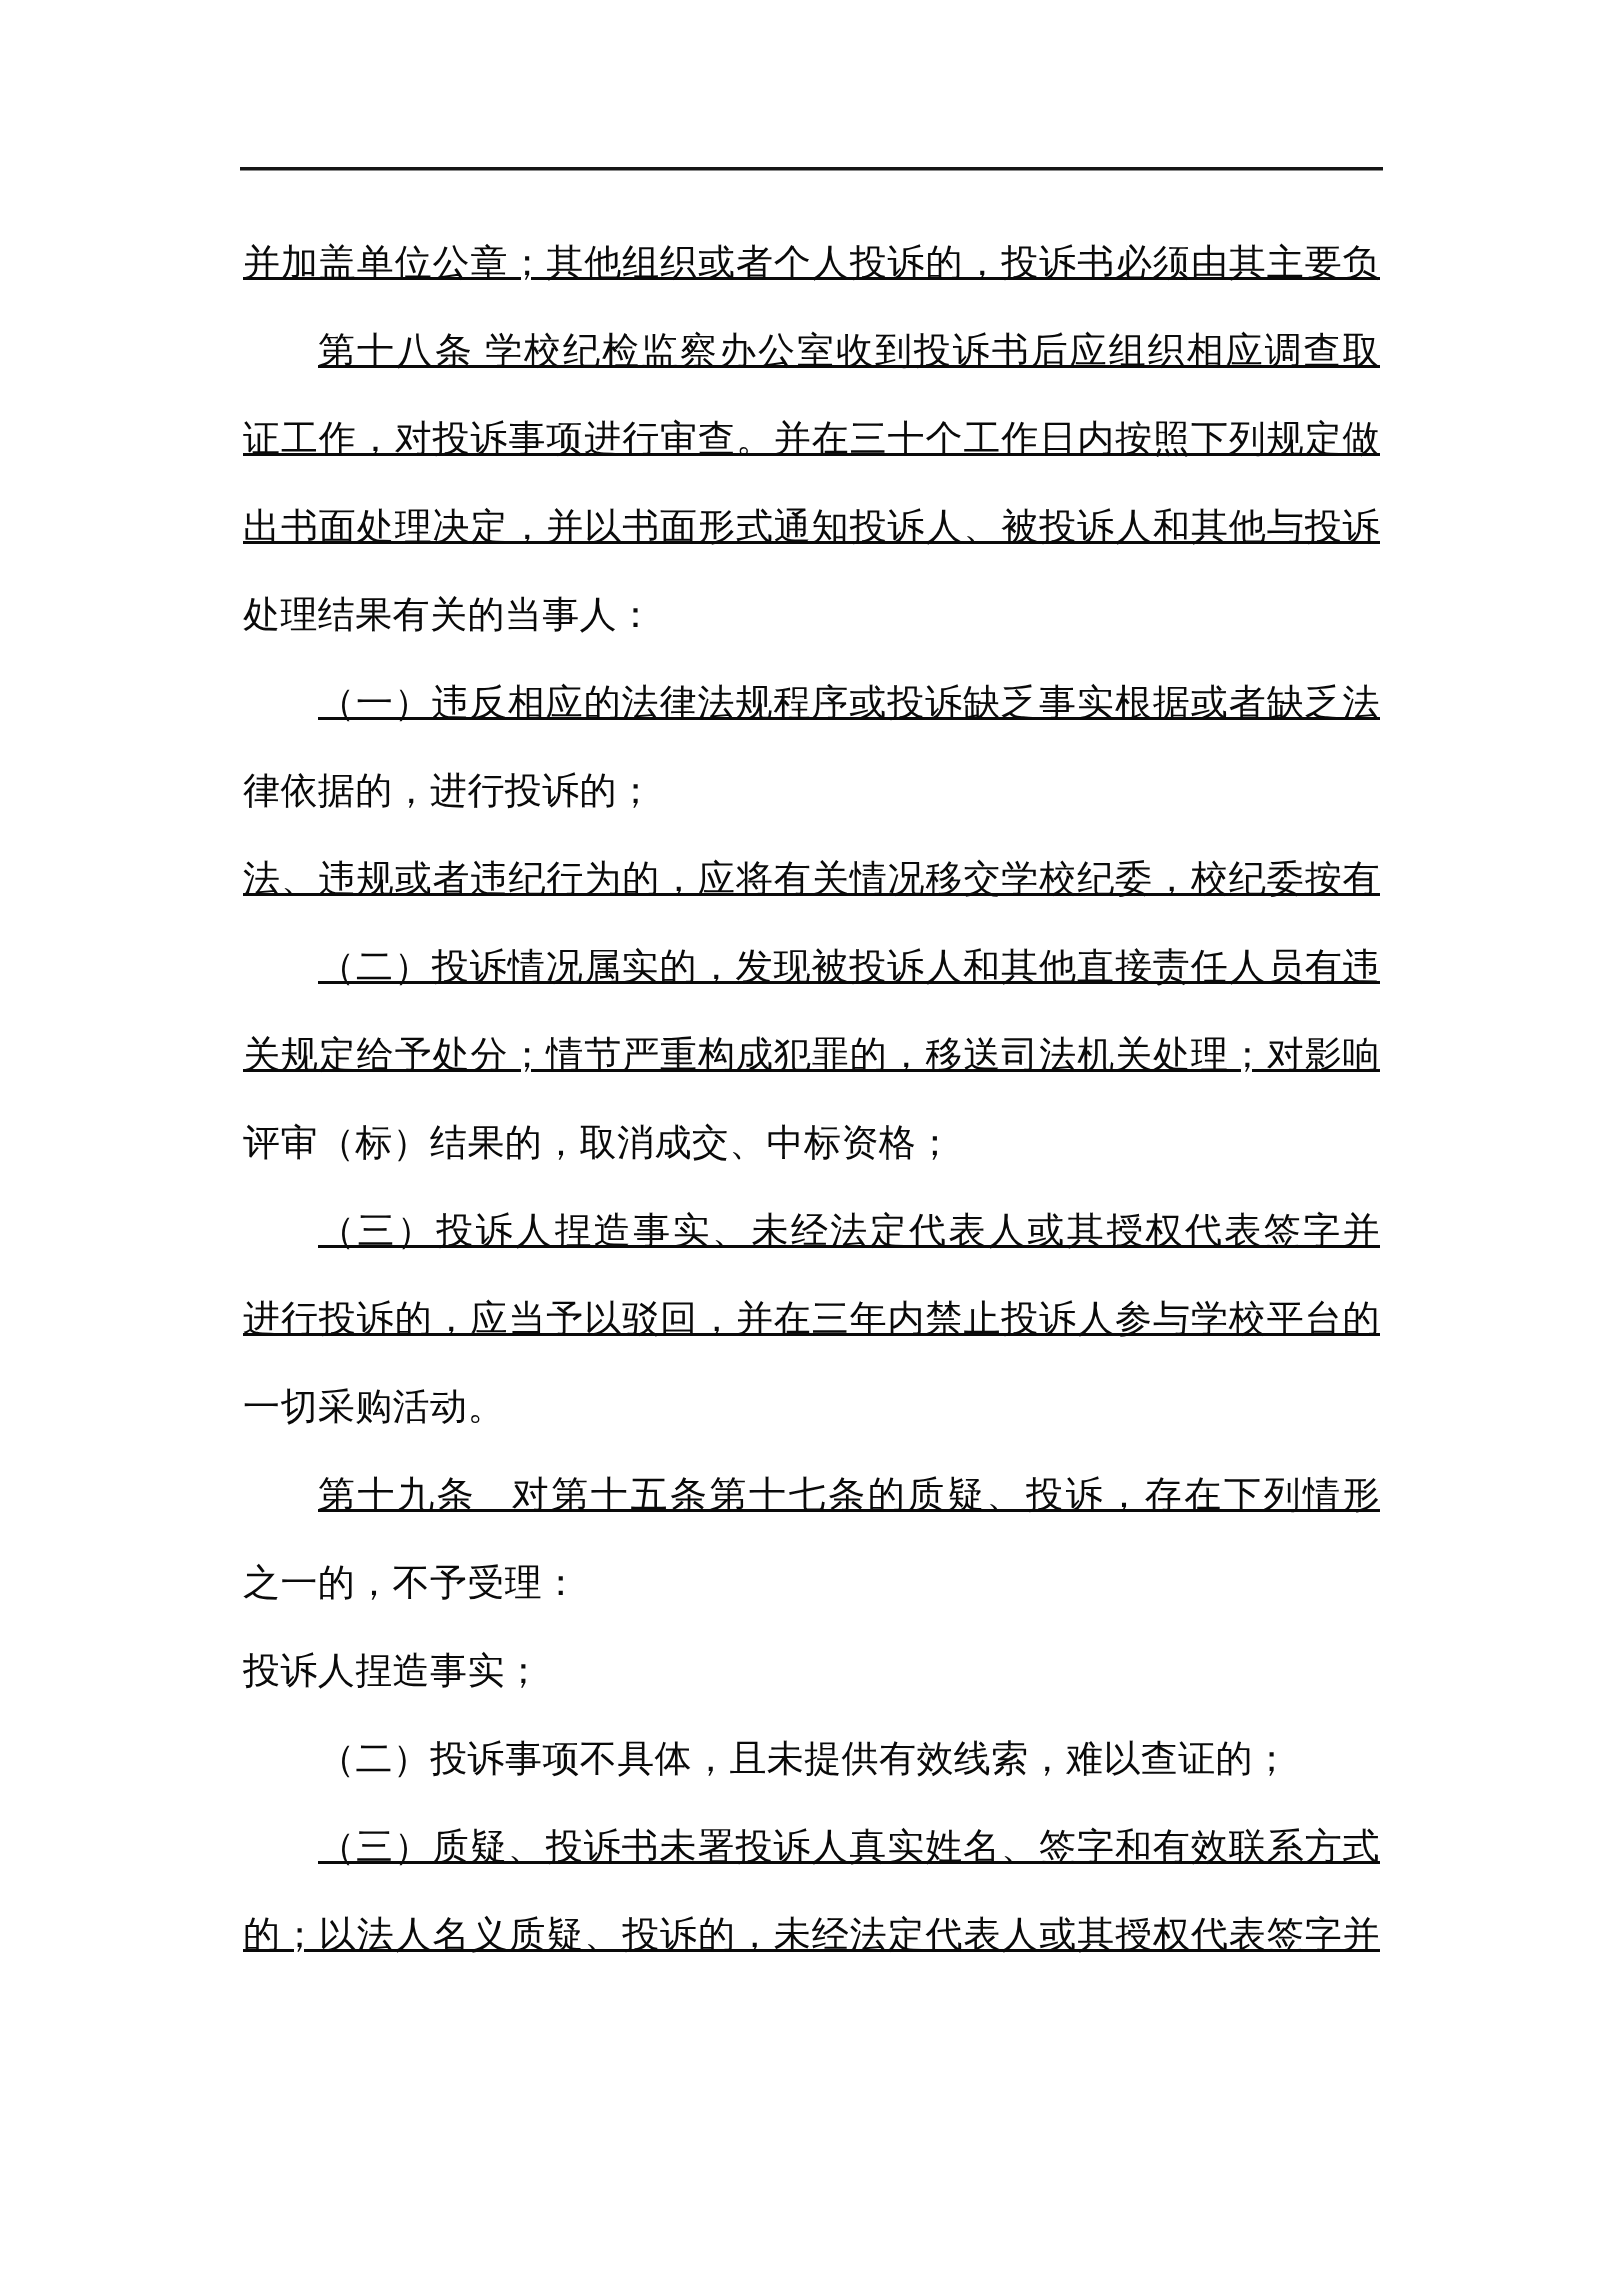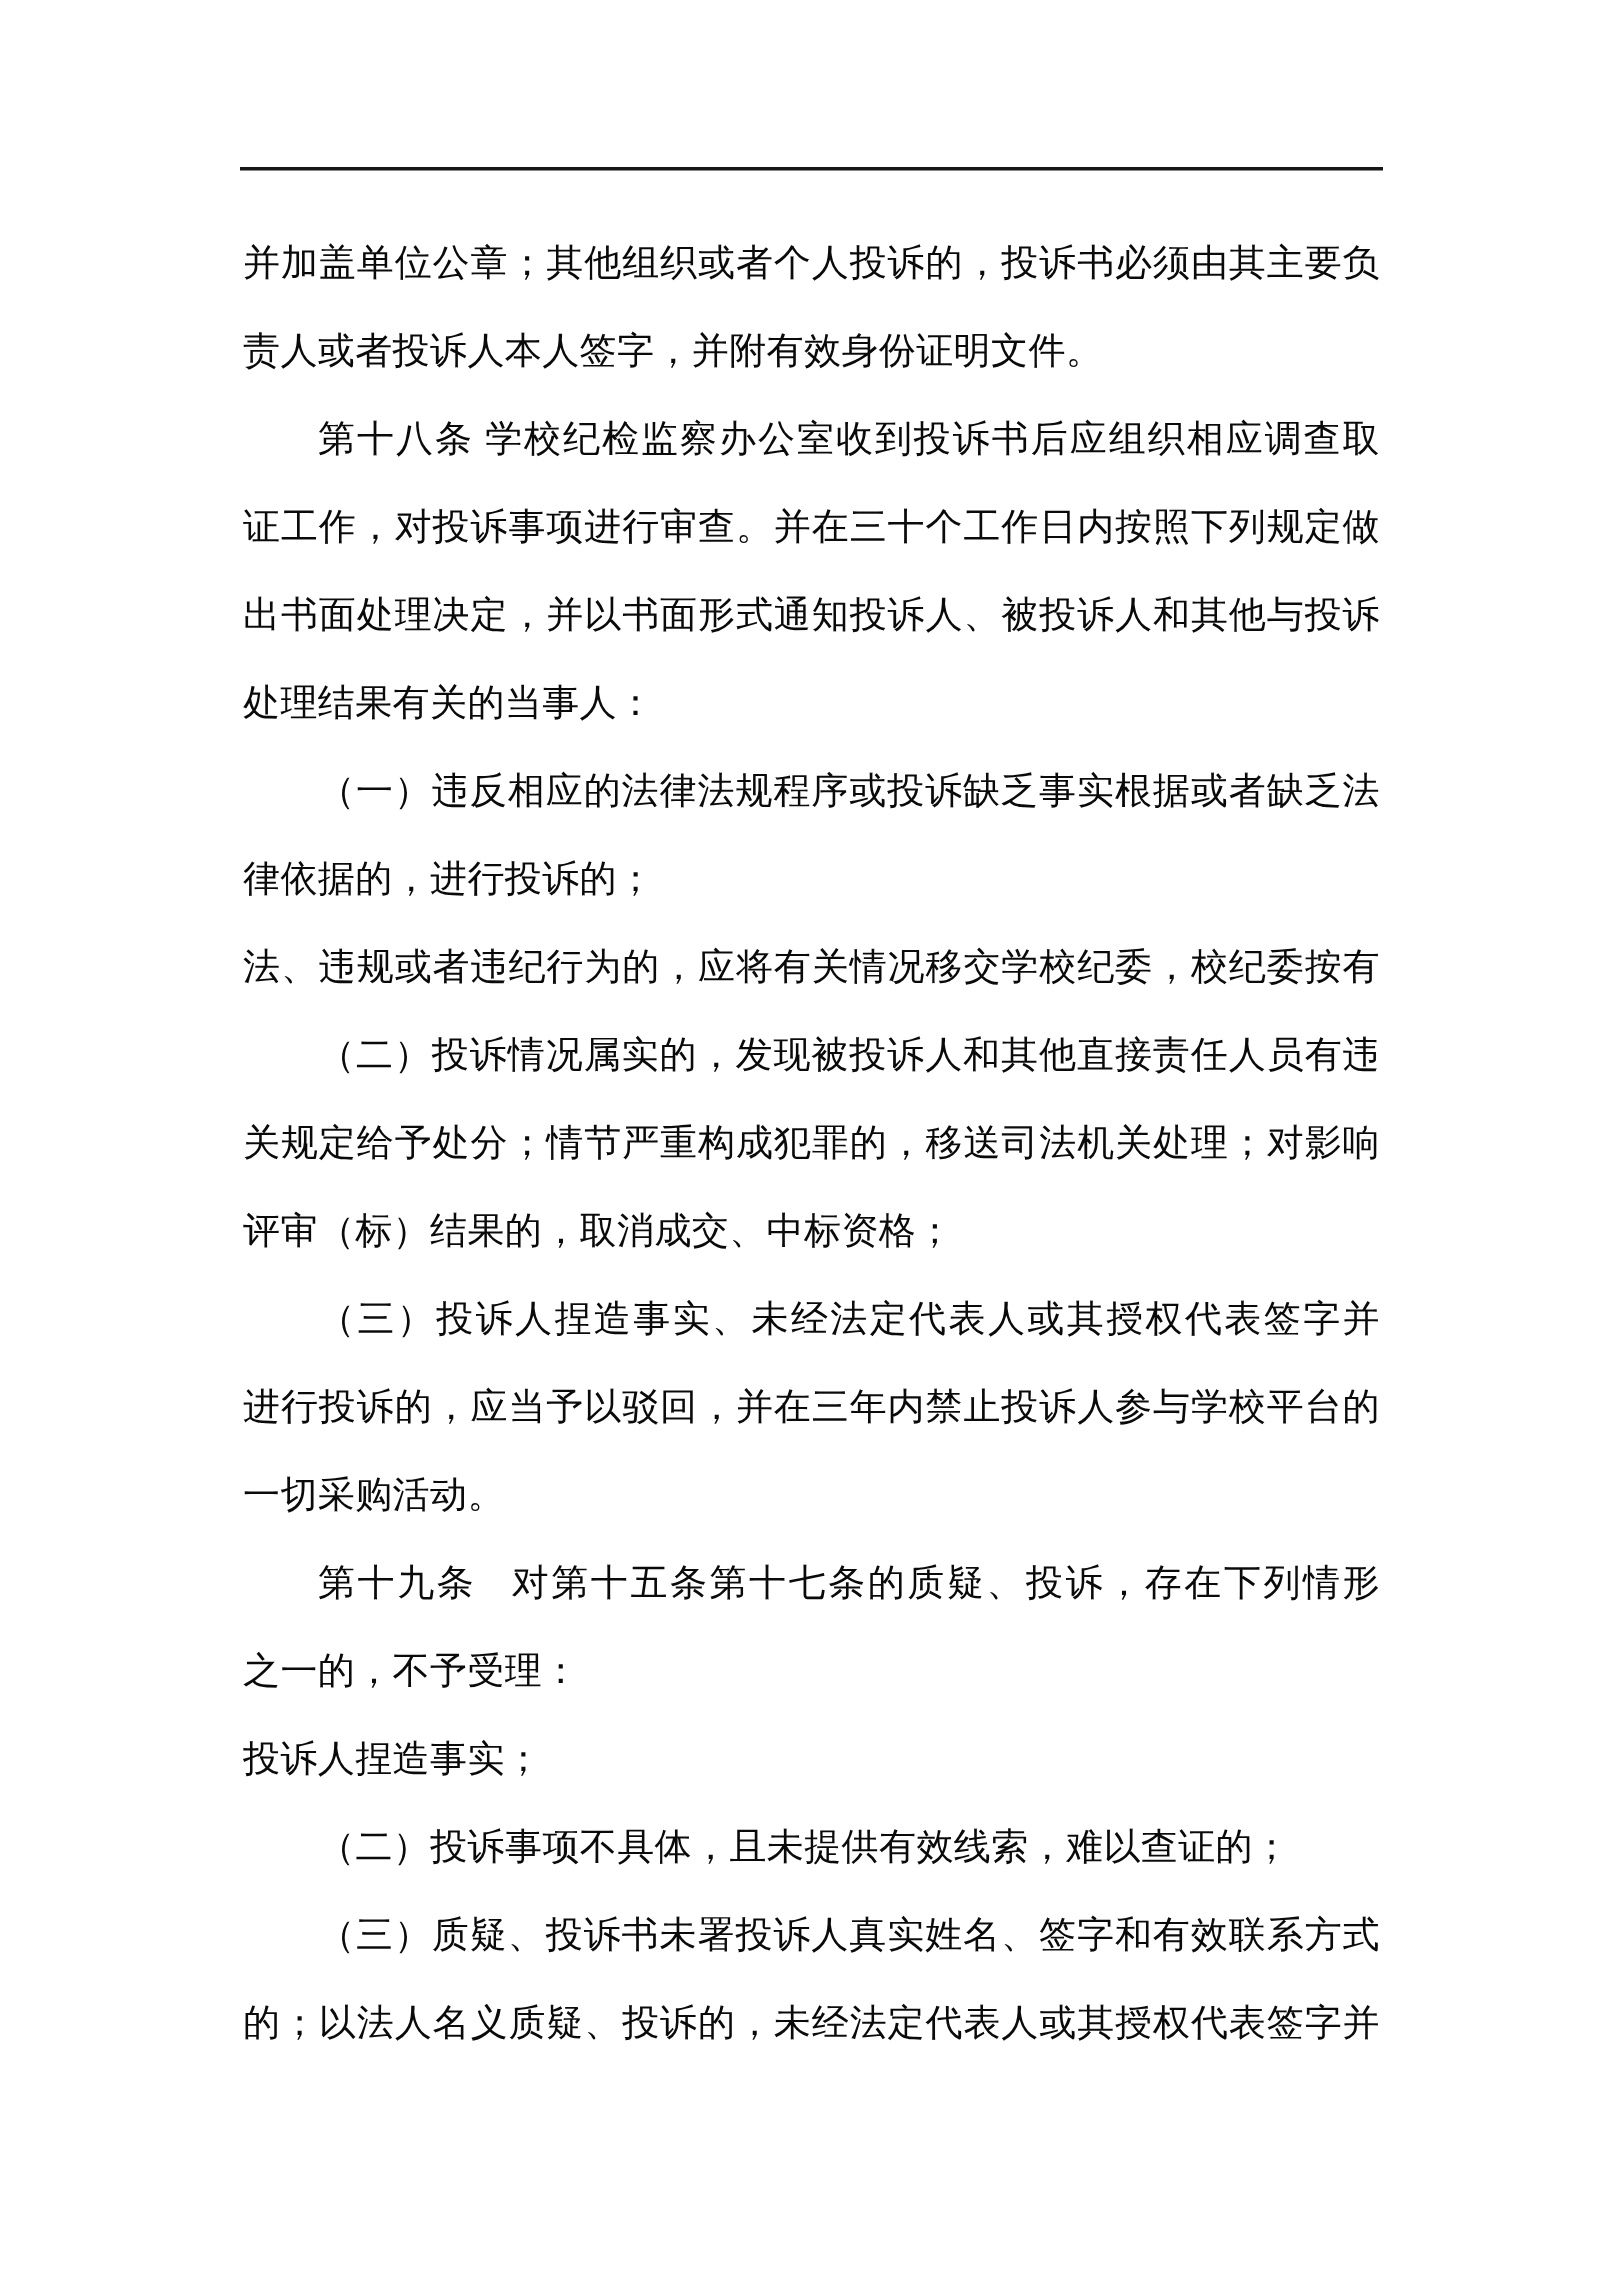--- a/index.html
+++ b/index.html
@@ -36,34 +36,34 @@
     line-height: 88px;
     font-size: 37px;
     letter-spacing: 0.4px;
     white-space: pre-wrap;
     overflow: hidden;
   }
   
   .fill {
     text-align: justify;
     text-align-last: justify;
+    text-decoration: underline;
   }
   
   .ind {
     text-indent: 75px;
   }
 </style>
 </head>
 <body>
 
 <div class="page">
   <div class="header-rule"></div>
   <div class="doc-body">
     <div class="line fill">并加盖单位公章；其他组织或者个人投诉的，投诉书必须由其主要负</div>
-    <div class="line">责人或者投诉人本人签字，并附有效身份证明文件。</div>
     <div class="line ind fill">第十八条 学校纪检监察办公室收到投诉书后应组织相应调查取</div>
     <div class="line fill">证工作，对投诉事项进行审查。并在三十个工作日内按照下列规定做</div>
     <div class="line fill">出书面处理决定，并以书面形式通知投诉人、被投诉人和其他与投诉</div>
     <div class="line">处理结果有关的当事人：</div>
     <div class="line ind fill">（一）违反相应的法律法规程序或投诉缺乏事实根据或者缺乏法</div>
     <div class="line">律依据的，进行投诉的；</div>
     <div class="line fill">法、违规或者违纪行为的，应将有关情况移交学校纪委，校纪委按有</div>
     <div class="line ind fill">（二）投诉情况属实的，发现被投诉人和其他直接责任人员有违</div>
     <div class="line fill">关规定给予处分；情节严重构成犯罪的，移送司法机关处理；对影响</div>
     <div class="line">评审（标）结果的，取消成交、中标资格；</div>

